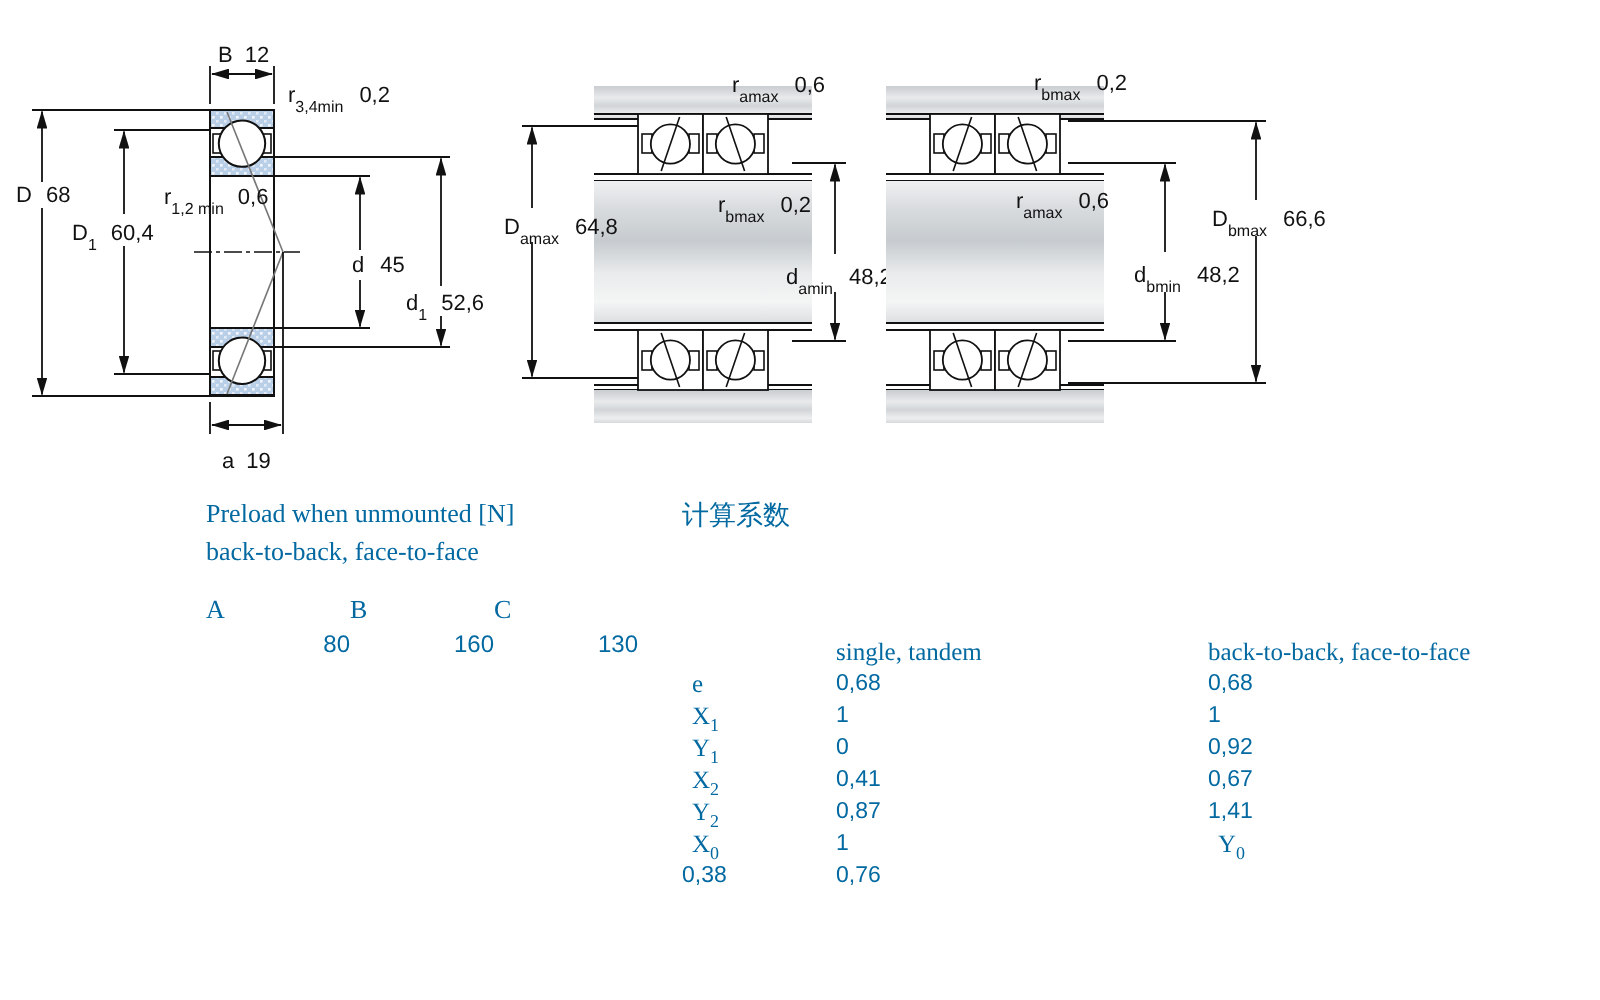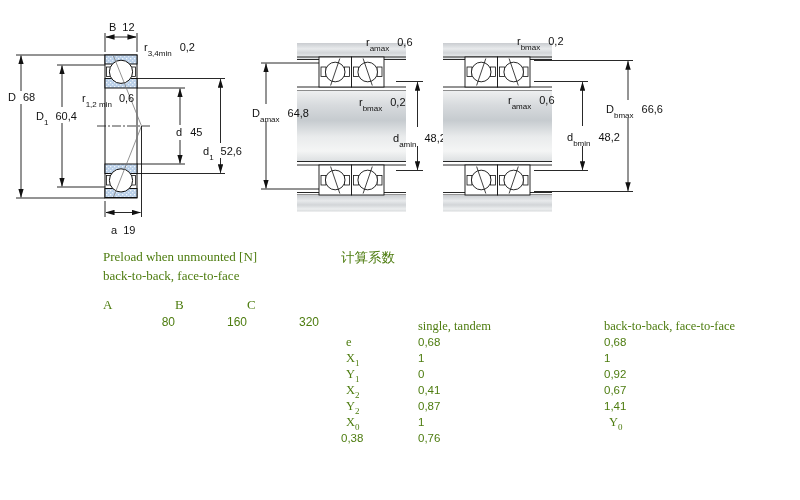--- a/index.html
+++ b/index.html
@@ -1,17 +1,17 @@
 <!DOCTYPE html>
 <html><head>
 <meta charset="utf-8">
 <style>
   html,body{margin:0;padding:0;background:#fff;}
   #stage{position:relative;width:800px;height:500px;background:#ffffff;overflow:hidden;
-         font-family:"Liberation Sans",sans-serif;color:#4d7c0f;}
+         font-family:"Liberation Sans",sans-serif;color:#0369a1;}
   #drawing{position:absolute;left:0;top:0;}
   .dim{font-family:"Liberation Sans",sans-serif;font-size:11px;fill:#111;}
   .sub{font-size:8px;}
   
   .preload{position:absolute;left:103px;top:249px;font-family:"Liberation Serif",serif;font-size:13px;}
   .pl-title{font-weight:normal;font-size:13px;}
   .pl-sub{margin-top:3px;}
   .pl-grid{display:grid;grid-template-columns:72px 72px 72px;margin-top:13px;row-gap:2px;}
   .pl-head{font-family:"Liberation Serif",serif;font-size:13px;}
   .pl-val{font-family:"Liberation Sans",sans-serif;font-size:12px;text-align:right;}
@@ -224,21 +224,21 @@
 
 <div class="preload">
   <div class="pl-title">Preload when unmounted [N]</div>
   <div class="pl-sub">back-to-back, face-to-face</div>
   <div class="pl-grid">
     <div class="pl-head">A</div>
     <div class="pl-head">B</div>
     <div class="pl-head">C</div>
     <div class="pl-val">80</div>
     <div class="pl-val">160</div>
-    <div class="pl-val">320</div>
+    <div class="pl-val">130</div>
   </div>
 </div>
 
 <div class="factors">
   <div class="f-title">计算系数</div>
   <div class="f-grid">
     <div></div>
     <div class="f-head">single, tandem</div>
     <div class="f-head">back-to-back, face-to-face</div>
 

